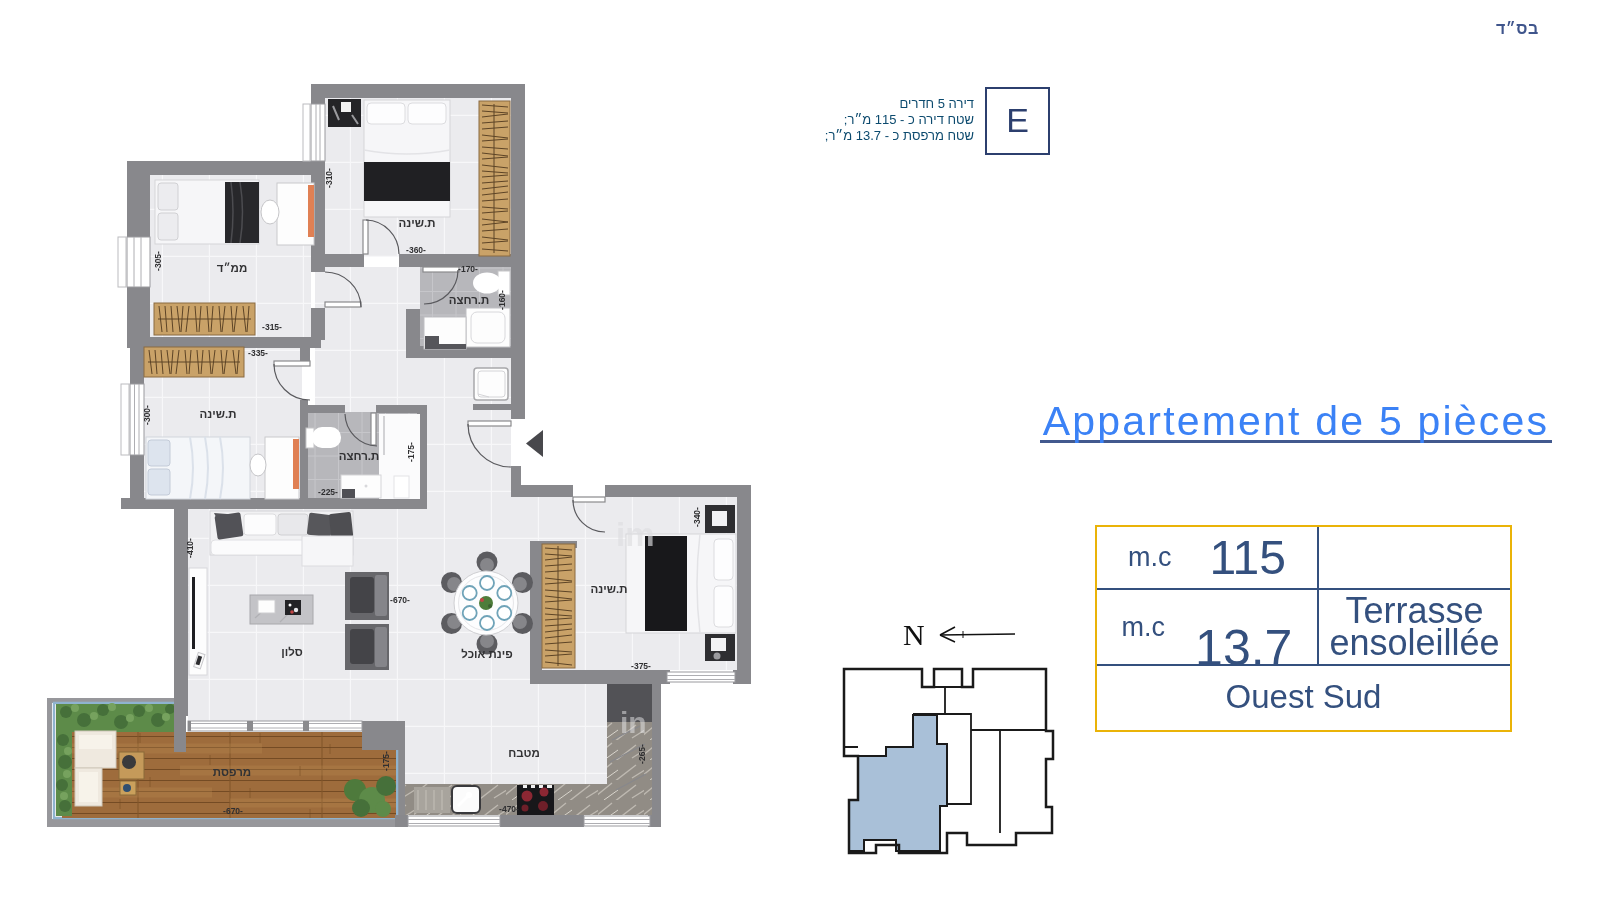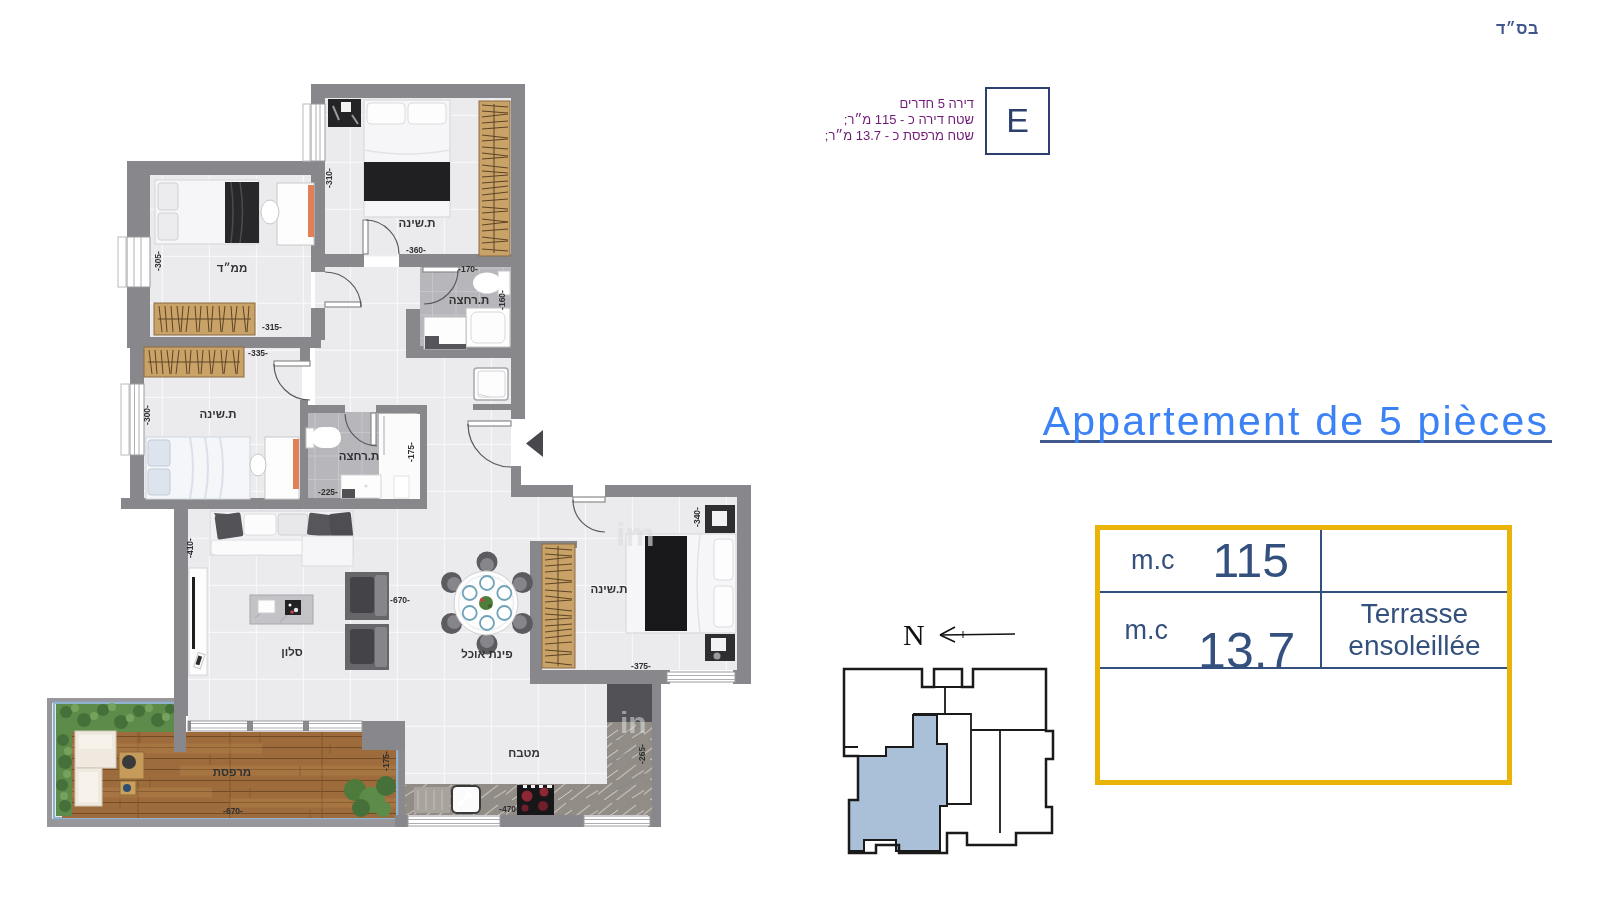--- a/index.html
+++ b/index.html
@@ -1,24 +1,24 @@
 <!DOCTYPE html>
 <html><head>
 <meta charset="utf-8">
 <style>
 html,body{margin:0;padding:0;width:1600px;height:900px;background:#ffffff;overflow:hidden;
 font-family:"Liberation Sans",sans-serif;}
 .abs{position:absolute;}
 #bsd{left:1496px;top:20px;color:#3f558c;font-size:16px;font-weight:bold;letter-spacing:0.5px;}
-#infoblk{left:790px;top:96px;width:184px;text-align:right;direction:rtl;color:#701a75;font-size:13px;line-height:16px;white-space:nowrap;}
+#infoblk{left:790px;top:96px;width:184px;text-align:right;direction:rtl;color:#0c4a6e;font-size:13px;line-height:16px;white-space:nowrap;}
 #ebox{left:985px;top:87px;width:61px;height:64px;border:2.5px solid #2c3f6e;color:#2c3f6e;
 font-size:34px;text-align:center;line-height:62px;}
 #title{left:1040px;top:403px;width:512px;color:#3b82f6;font-size:41px;letter-spacing:2.2px;
 line-height:37px;border-bottom:3px solid #42598e;text-align:center;white-space:nowrap;}
-#tbl{left:1095px;top:525px;width:417px;height:260px;border:5px solid #eab308;box-sizing:border-box;
+#tbl{left:1095px;top:525px;width:417px;height:207px;border:2px solid #eab308;box-sizing:border-box;
 color:#34507e;}
 #tbl .row{display:flex;box-sizing:border-box;}
 #tbl .c{box-sizing:border-box;display:flex;align-items:center;justify-content:center;}
 </style>
 </head>
 <body>
 
 <svg class="abs" id="plan" style="left:0;top:0" width="790" height="900" viewBox="0 0 790 900">
 <defs>
 <pattern id="tile" width="47" height="47" patternUnits="userSpaceOnUse" patternTransform="translate(22,22)">
@@ -536,23 +536,24 @@
         <span style="font-size:48px;">115</span>
       </div>
     <div class="c" style="flex:1;"></div>
   </div>
   <div class="row" style="height:76px;border-bottom:2.5px solid #34507e;">
     <div class="c" style="width:222px;border-right:2.5px solid #34507e;">
         <span style="font-size:27px;">m.c</span>
         <span style="width:30px;"></span>
         <span style="font-size:50px;margin-top:42px;">13.7</span>
       </div>
-    <div class="c" style="flex:1;font-size:28px;line-height:32px;text-align:center;">Terrasse<br>ensoleillée</div>
+    <div class="c" style="flex:1;font-size:36px;line-height:32px;text-align:center;">Terrasse<br>ensoleillée</div>
   </div>
   <div class="row" style="height:62px;">
+    <div class="c" style="flex:1;font-size:33px;">Ouest Sud</div>
   </div>
 </div>
 
 <svg class="abs" style="left:895px;top:612px" width="130" height="45" viewBox="0 0 130 45">
   <text x="8" y="33" font-family="Liberation Serif,serif" font-size="30" fill="#111">N</text>
   <line x1="45" y1="23" x2="120" y2="22" stroke="#111" stroke-width="1.5"></line>
   <path d="M45,23 L60,15 M45,23 L60,30" stroke="#111" stroke-width="1.5" fill="none"></path>
   <line x1="68" y1="19" x2="68" y2="26" stroke="#111" stroke-width="1"></line>
 </svg>
 

